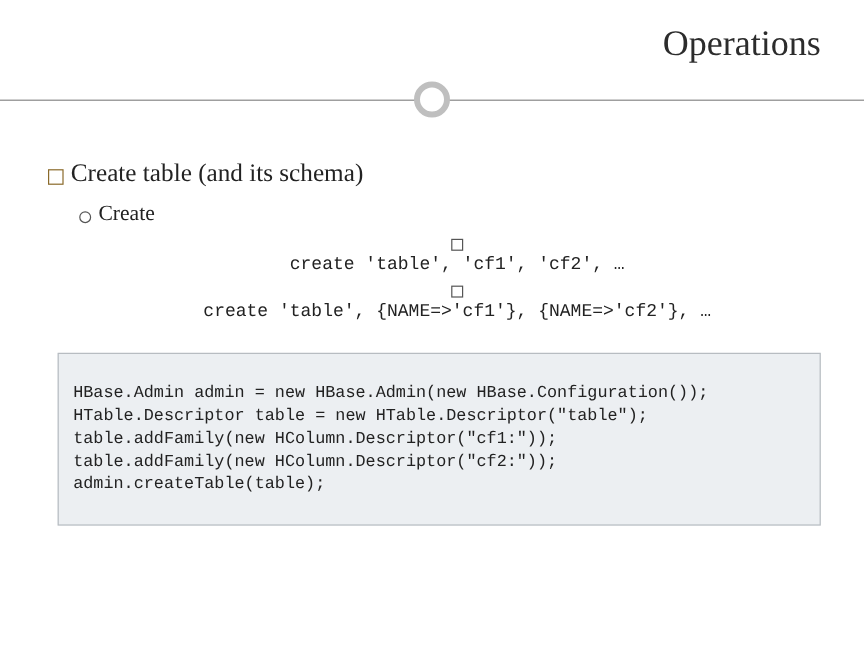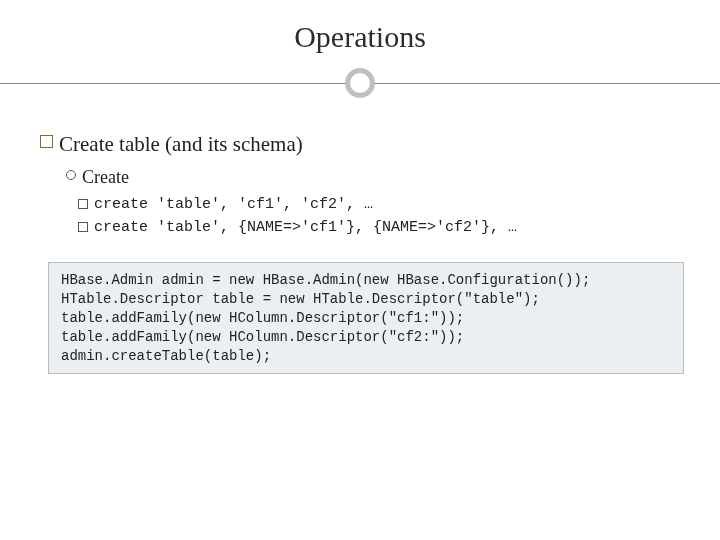--- a/index.html
+++ b/index.html
@@ -11,21 +11,21 @@
     position: relative;
     overflow: hidden;
   }
   .slide {
     width: 100%;
     height: 100%;
     padding: 20px 36px 36px 36px;
     position: relative;
   }
   .title-wrap {
-    text-align: center;
+    text-align: right;
     position: relative;
     margin-bottom: 34px;
   }
   .title {
     font-size: 30px;
     font-weight: normal;
     color: #2c2c2c;
     padding-bottom: 14px;
   }
   .title-rule {
@@ -49,26 +49,26 @@
     height: 30px;
     border: 5px solid #bfbfbf;
     border-radius: 50%;
     background: #fff;
   }
   .content {
     padding-left: 4px;
   }
   .row {
     display: flex;
-    align-items: flex-start;
+    align-items: center;
     gap: 6px;
     margin-bottom: 10px;
   }
   .row.sub { margin-left: 26px; margin-bottom: 8px; }
-  .row.subsub { margin-left: 38px; margin-bottom: 6px; }
+  .row.subsub { margin-left: 38px; margin-bottom: 6px; flex-direction: column; }
   .bullet-square {
     display: inline-block;
     width: 13px;
     height: 13px;
     border: 1.5px solid #8a6a2a;
     background: #fff;
     flex-shrink: 0;
     position: relative;
     top: 3px;
   }
@@ -104,21 +104,21 @@
   .code-inline {
     font-family: "Courier New", Courier, monospace;
     font-size: 15px;
     color: #222;
     white-space: pre;
   }
   .code-block {
     margin: 10px 0 0 8px;
     background: #eceff2;
     border: 1px solid #b7bcc1;
-    padding: 8px 12px;
+    padding: 24px 12px;
     font-family: "Courier New", Courier, monospace;
     font-size: 14px;
     line-height: 1.35;
     white-space: pre;
     color: #222;
   }
   .sp { height: 10px; }
 </style>
 </head>
 <body>

